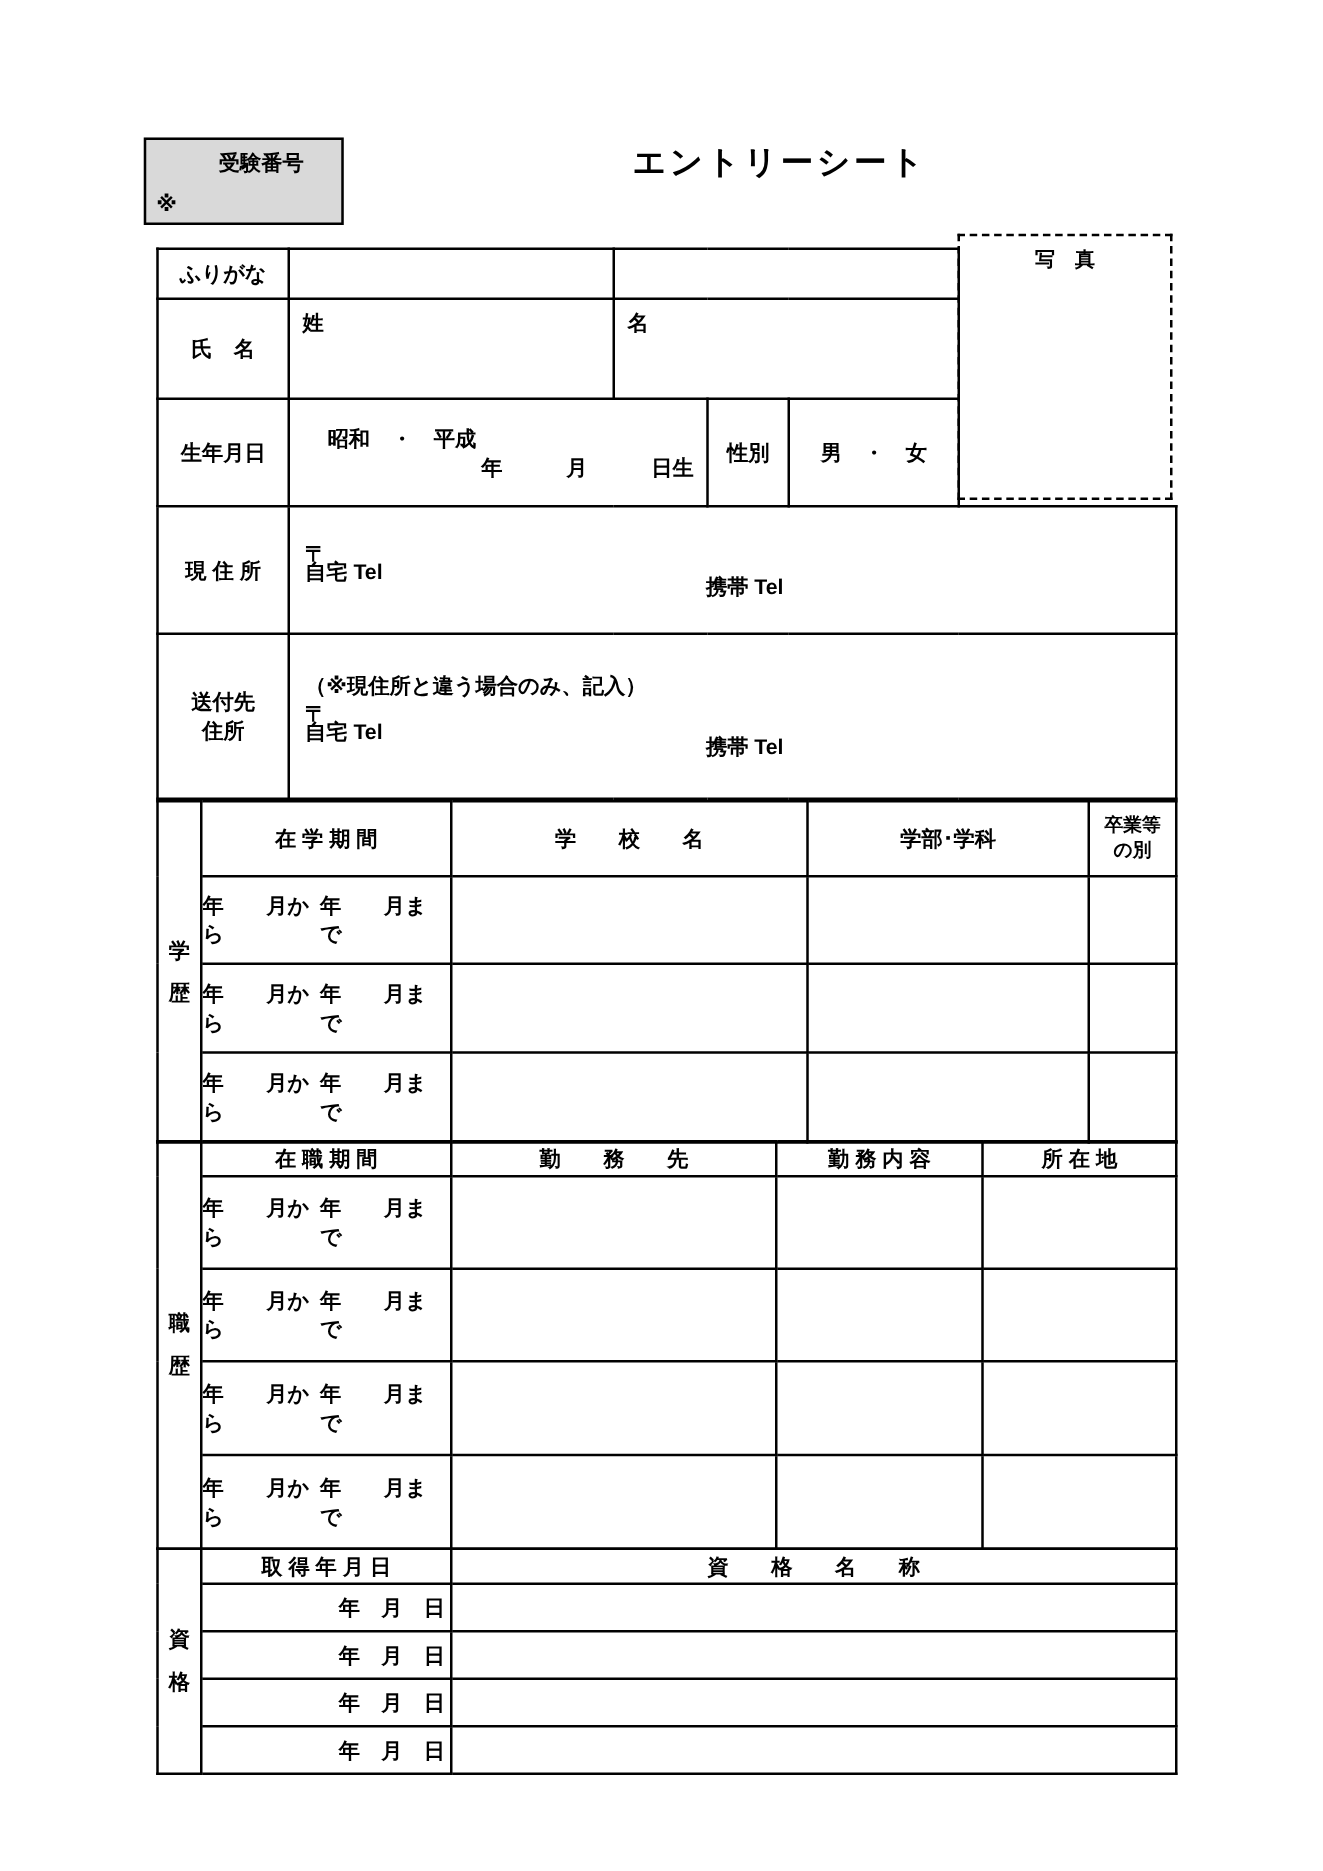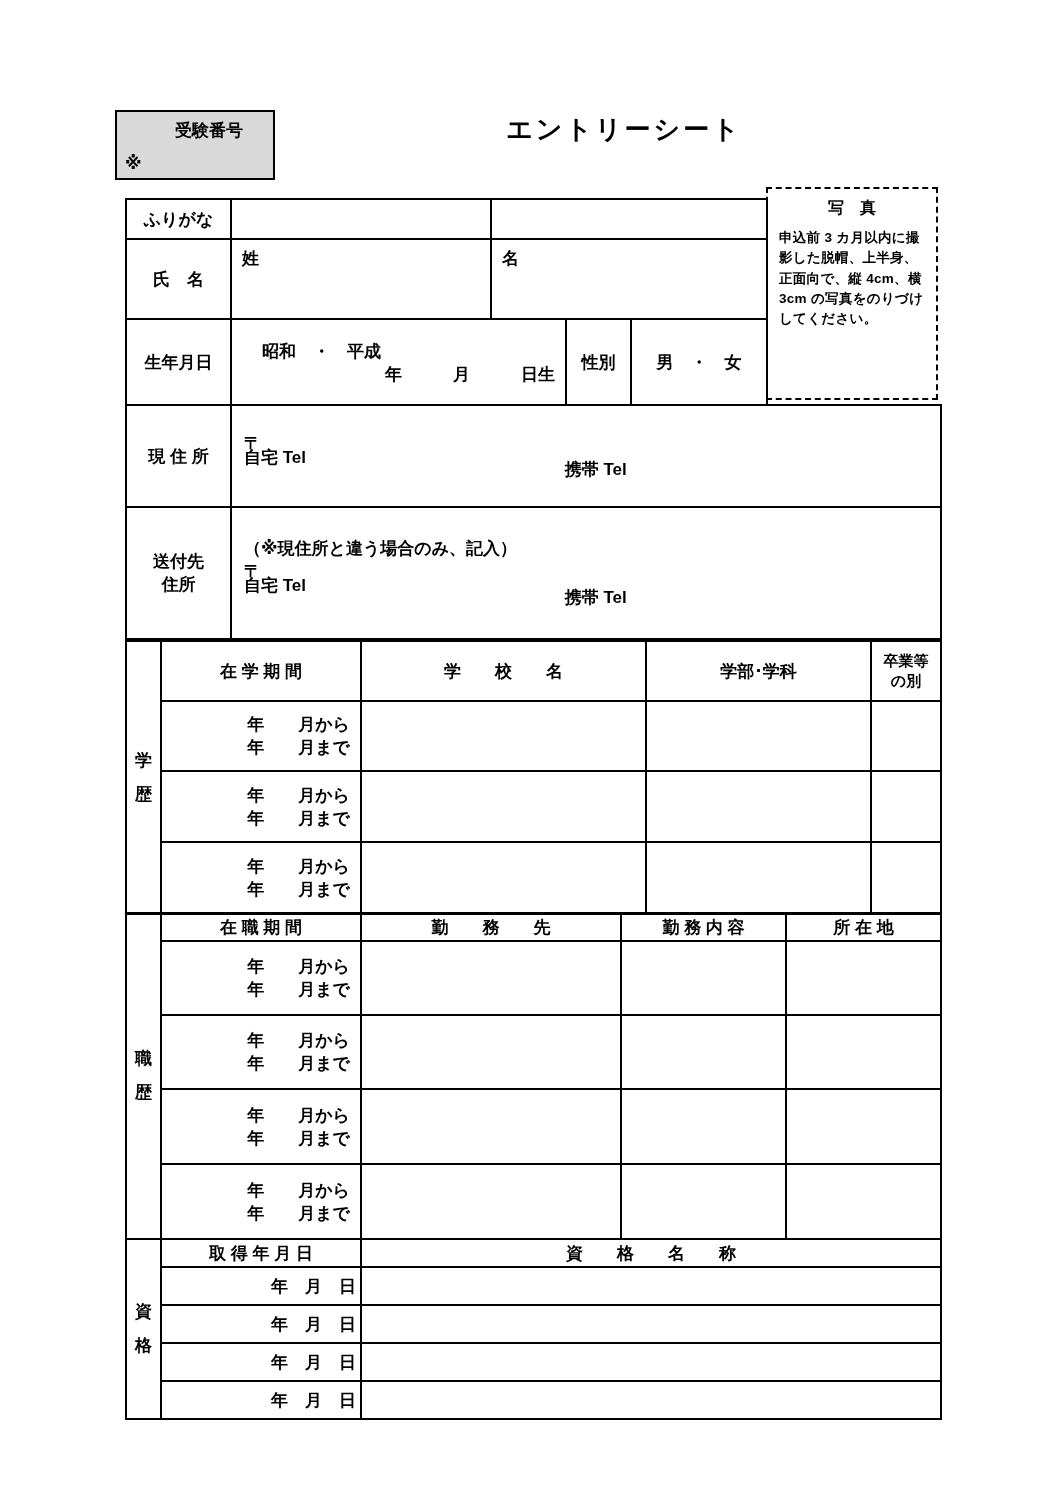--- a/index.html
+++ b/index.html
@@ -40,38 +40,37 @@
   .era-line{padding:8px 0 0 30px;text-align:left;}
   .ymd-line{text-align:right;padding:0 10px 7px 0;}
   .addr-top{padding:8px 0 0 12px;text-align:left;}
   .tel-line{position:relative;height:26px;margin-bottom:7px;}
   .tel-line .home{position:absolute;left:12px;bottom:12px;}
   .tel-line .mobile{position:absolute;left:47%;bottom:0;}
   .send-note{padding:7px 0 0 12px;text-align:left;}
   .strip{text-align:center;line-height:2.0;font-size:17px;}
   .hdr{text-align:center;}
   .hdr-small{text-align:center;font-size:15px;line-height:1.35;}
-  .period{display:flex;flex-direction:column;justify-content:space-evenly;align-items:flex-end;height:100%;box-sizing:border-box;padding-right:10px;}
+  .period{display:flex;flex-direction:row;justify-content:space-evenly;align-items:flex-end;height:100%;box-sizing:border-box;padding-right:10px;}
   .ymd-cell{text-align:right;padding-right:4px;}
 </style>
 </head>
 <body>
 
 <div class="exam-box">
   <span class="exam-label">受験番号</span>
   <span class="asterisk">※</span>
 </div>
 
 <div class="title-wrap">
   <div class="page-title">エントリーシート</div>
 </div>
 
 <div class="photo-box">
   <div class="photo-title">写　真</div>
-  <div class="photo-body">申込前 3 カ月以内に撮影した脱帽、上半身、正面向で、縦 4cm、横 3cm の写真をのりづけしてください。</div>
 </div>
 
 <table class="t1">
   <colgroup>
     <col style="width:105px">
       <col style="width:260px">
       <col style="width:75px">
     <col style="width:65px">
       <col style="width:136px">
       <col style="width:174px">

